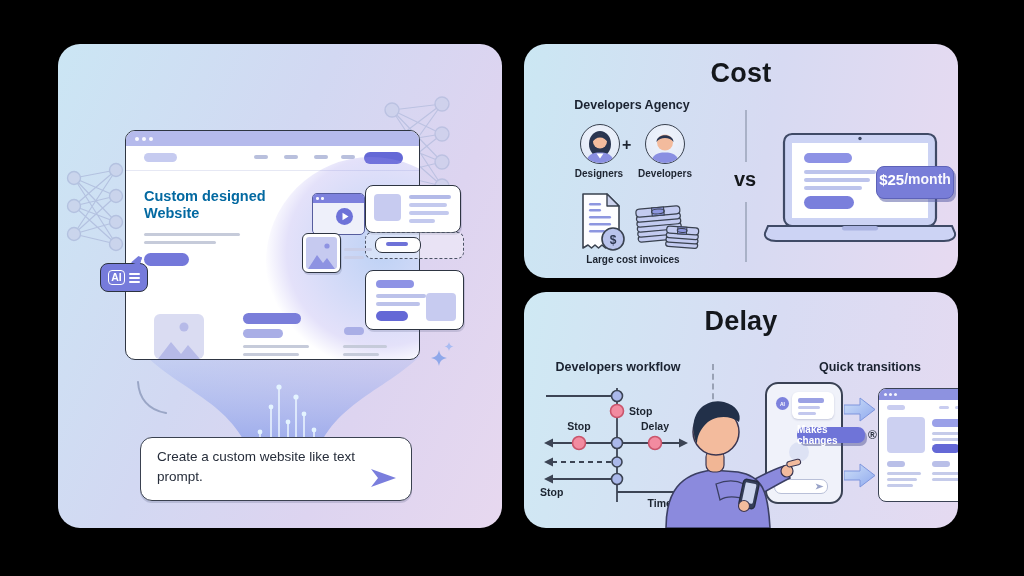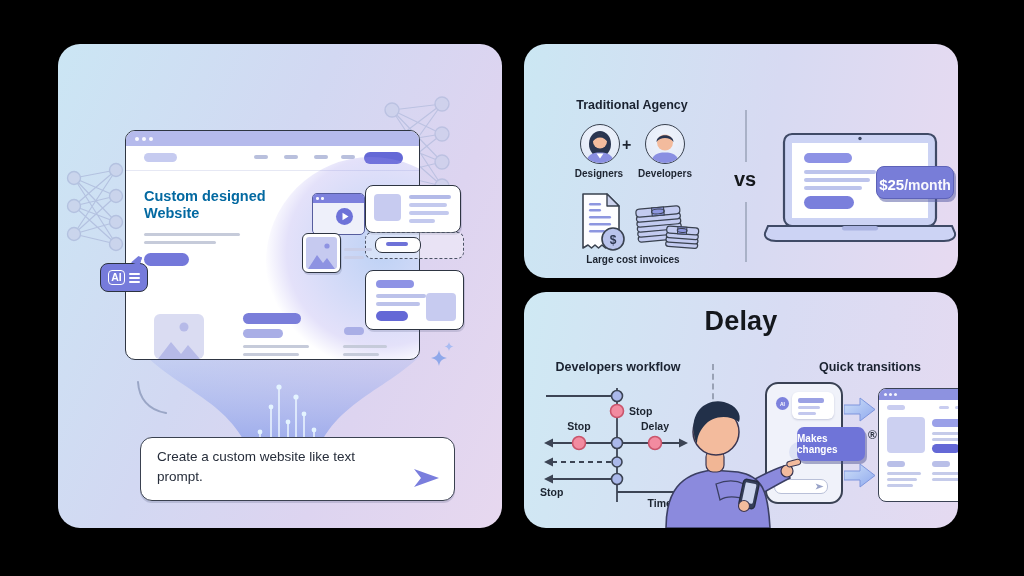--- a/index.html
+++ b/index.html
@@ -37,38 +37,38 @@
     border:1.6px solid #2c3340;border-radius:8px;z-index:4;display:flex;align-items:center;
     justify-content:center;gap:4px;}
   .ai-badge:after{content:"";position:absolute;top:-8px;right:6px;width:0;height:0;
     border-left:5px solid transparent;border-right:4px solid #767bdb;border-top:0;
     border-bottom:8px solid #767bdb;transform:rotate(18deg);}
   .ai-chip{font-size:10.5px;font-weight:bold;color:#fff;border:1.5px solid #fff;
     border-radius:4px;padding:0 2px;line-height:13px;}
   .menu-lines span{display:block;width:11px;height:2px;background:#fff;border-radius:1px;margin:2px 0;}
   
   .prompt{position:absolute;left:82px;top:393px;width:270px;height:62px;background:#fff;
-    border:1.6px solid #3a4150;border-radius:12px;z-index:3;box-shadow:0 2px 0 rgba(60,70,110,.2);padding-left:43px;}
+    border:1.6px solid #3a4150;border-radius:12px;z-index:3;box-shadow:0 2px 0 rgba(60,70,110,.2);}
   .prompt-text{position:absolute;left:16px;top:9px;width:218px;font-size:13.5px;color:#262d3a;
     line-height:1.5;}
   
   .avatar{position:absolute;width:38px;height:38px;border-radius:50%;overflow:hidden;
     border:1.6px solid #39414f;background:radial-gradient(circle at 50% 35%,#f0f4fc,#dfe7f6);}
   .vs{position:absolute;font-size:20px;font-weight:bold;color:#15181c;}
   .vline{position:absolute;width:1.5px;background:#9aa3b8;opacity:.75;}
   .badge{position:absolute;left:352px;top:122px;width:76px;height:27px;background:#787dd8;
     border:1px solid #5d62b8;border-radius:8px;box-shadow:2px 3px 0 rgba(80,86,160,.5);
-    display:flex;align-items:center;justify-content:center;padding-top:4px;z-index:3;}
+    display:flex;align-items:flex-start;justify-content:center;padding-top:4px;z-index:3;}
   .price{font-size:15px;font-weight:bold;color:#fff;}
   .period{font-size:14px;color:rgba(255,255,255,.95);font-weight:bold;}
   
   .dash-div{position:absolute;left:188px;top:72px;height:152px;border-left:2px dashed #99a2b5;}
   .phone{position:absolute;left:241px;top:90px;width:74px;height:118px;background:#f0f2fa;
     border:2px solid #3a4254;border-radius:13px;z-index:2;}
-  .mk-pill{position:absolute;left:273px;top:135px;width:68px;height:34px;background:#6f74d8;
+  .mk-pill{position:absolute;left:273px;top:135px;width:68px;height:16px;background:#6f74d8;
     border-radius:7px;box-shadow:2px 3px 0 rgba(70,75,140,.45);color:#fff;font-size:10px;
     font-weight:bold;display:flex;align-items:center;justify-content:center;z-index:4;}
   .reg{position:absolute;left:344px;top:136px;font-size:12px;font-weight:bold;color:#2c3442;z-index:4;}
   .mini-browser{position:absolute;left:354px;top:96px;width:100px;height:112px;background:#fff;
     border:1.6px solid #3a4254;border-radius:8px;overflow:hidden;z-index:1;}
 </style>
 </head>
 <body>
 
 <div class="canvas">
@@ -241,22 +241,23 @@
 
     <div class="prompt">
       <div class="prompt-text">Create a custom website like text prompt.</div>
       <svg class="abs" style="right:14px;bottom:11px" width="28" height="22" viewBox="0 0 28 22">
         <path d="M2 2 L27 11 L2 20 L9 11 Z" fill="#7a7edd"></path>
       </svg>
     </div>
   </section>
 
   <section class="panel panel-cost">
-
-    <div class="h2" style="left:20px;top:54px;width:176px">Traditional Agency</div>
+    <div class="ptitle">Cost</div>
+
+    <div class="h2" style="left:20px;top:54px;width:176px">Developers Agency</div>
 
     <div class="avatar" style="left:56px;top:80px">
       <svg width="38" height="38" viewBox="0 0 38 38">
         <ellipse cx="19" cy="19" rx="11" ry="13" fill="#2a3550"></ellipse>
         <circle cx="19" cy="16.5" r="7" fill="#f3bb9d"></circle>
         <path d="M10.5 15 A9 9 0 0 1 27.5 15 L27 18 C24 10.5 14 10.5 11 18 Z" fill="#2a3550"></path>
         <path d="M5 38 C6 30 11 27.5 19 27.5 C27 27.5 32 30 33 38 Z" fill="#8a8fe2"></path>
         <path d="M15.5 28.5 L19 33.5 L22.5 28.5 Z" fill="#fff"></path>
       </svg>
     </div>

